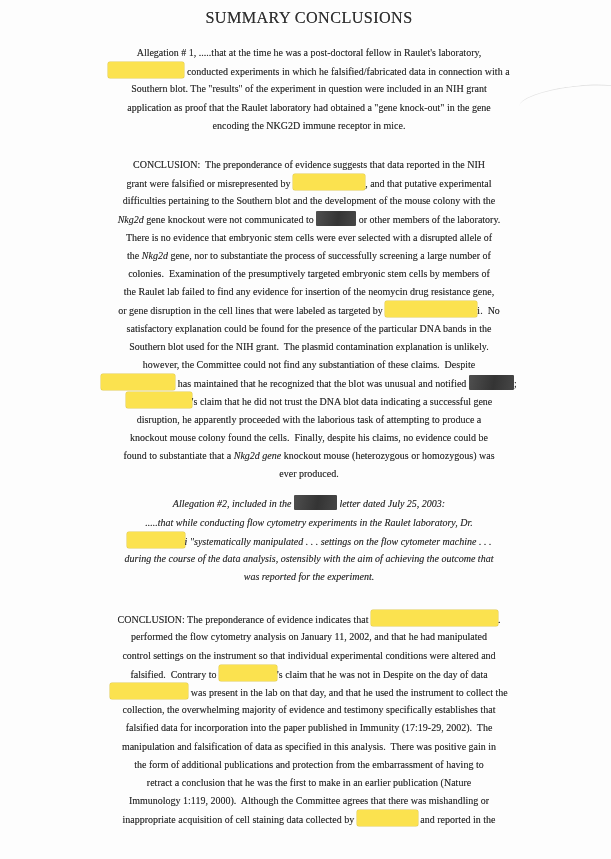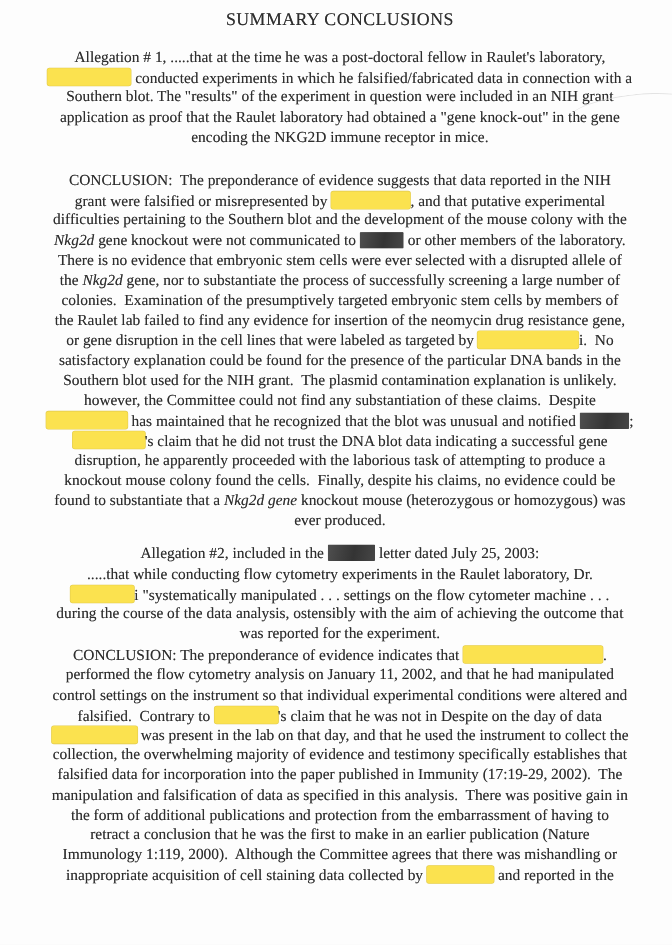--- a/index.html
+++ b/index.html
@@ -15,24 +15,24 @@
     font-family: "Liberation Serif", "DejaVu Serif", serif;
     color: var(--text-color, #2e2e2e);
   }
   .title {
     font-size: 16.2px;
     line-height: 20px;
     letter-spacing: 0.4px;
     margin-bottom: 16px;
     text-shadow: 0 0 0.5px rgba(45,45,45,0.6);
   }
-  .doc-body { font-size: 14px; }
+  .doc-body { font-size: 10px; }
   .para { margin: 0 0 21px 0; }
   .para[data-name="conclusion-1"] { margin-bottom: 12px; }
-  .para[data-name="allegation-2"] { margin-bottom: 1px; }
+  .para[data-name="allegation-2"] { margin-bottom: 24px; font-style: italic; }
   .para:last-child { margin-bottom: 0; }
   .line {
     white-space: pre;
     height: 18.2px;
     line-height: 18.2px;
     overflow: visible;
     text-shadow: 0 0 0.5px rgba(45,45,45,0.55);
   }
   .run.italic { font-style: italic; }
   .redact {

